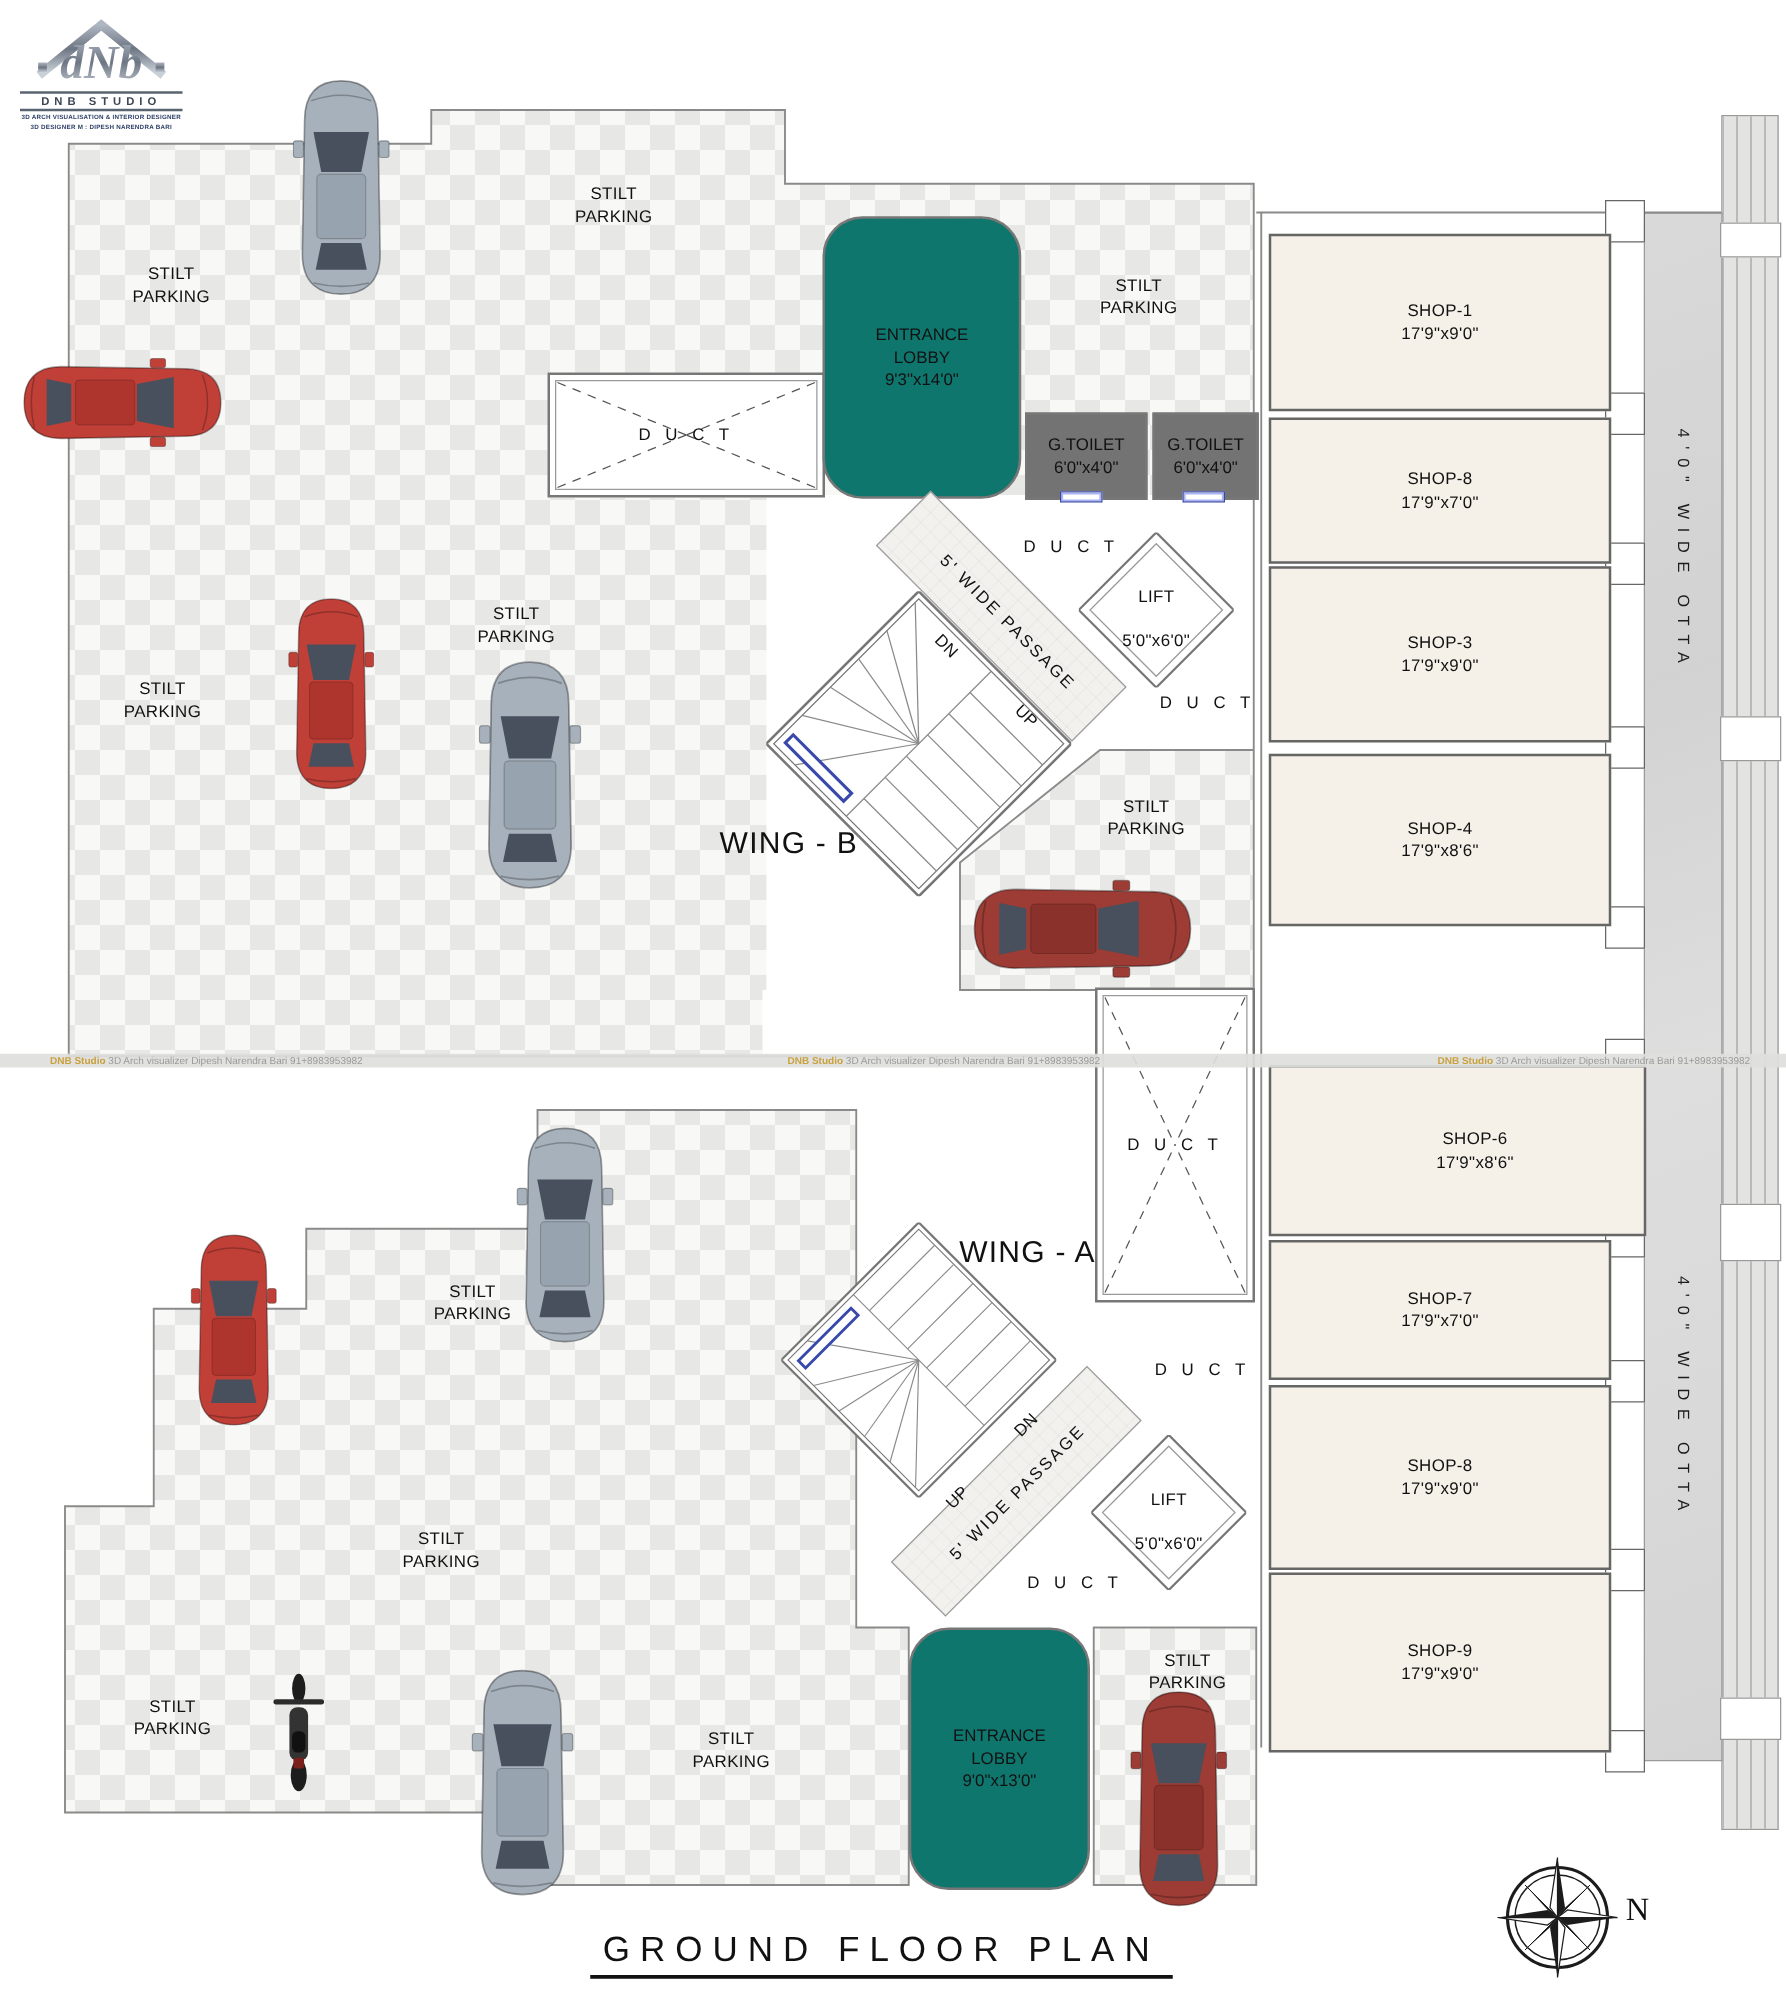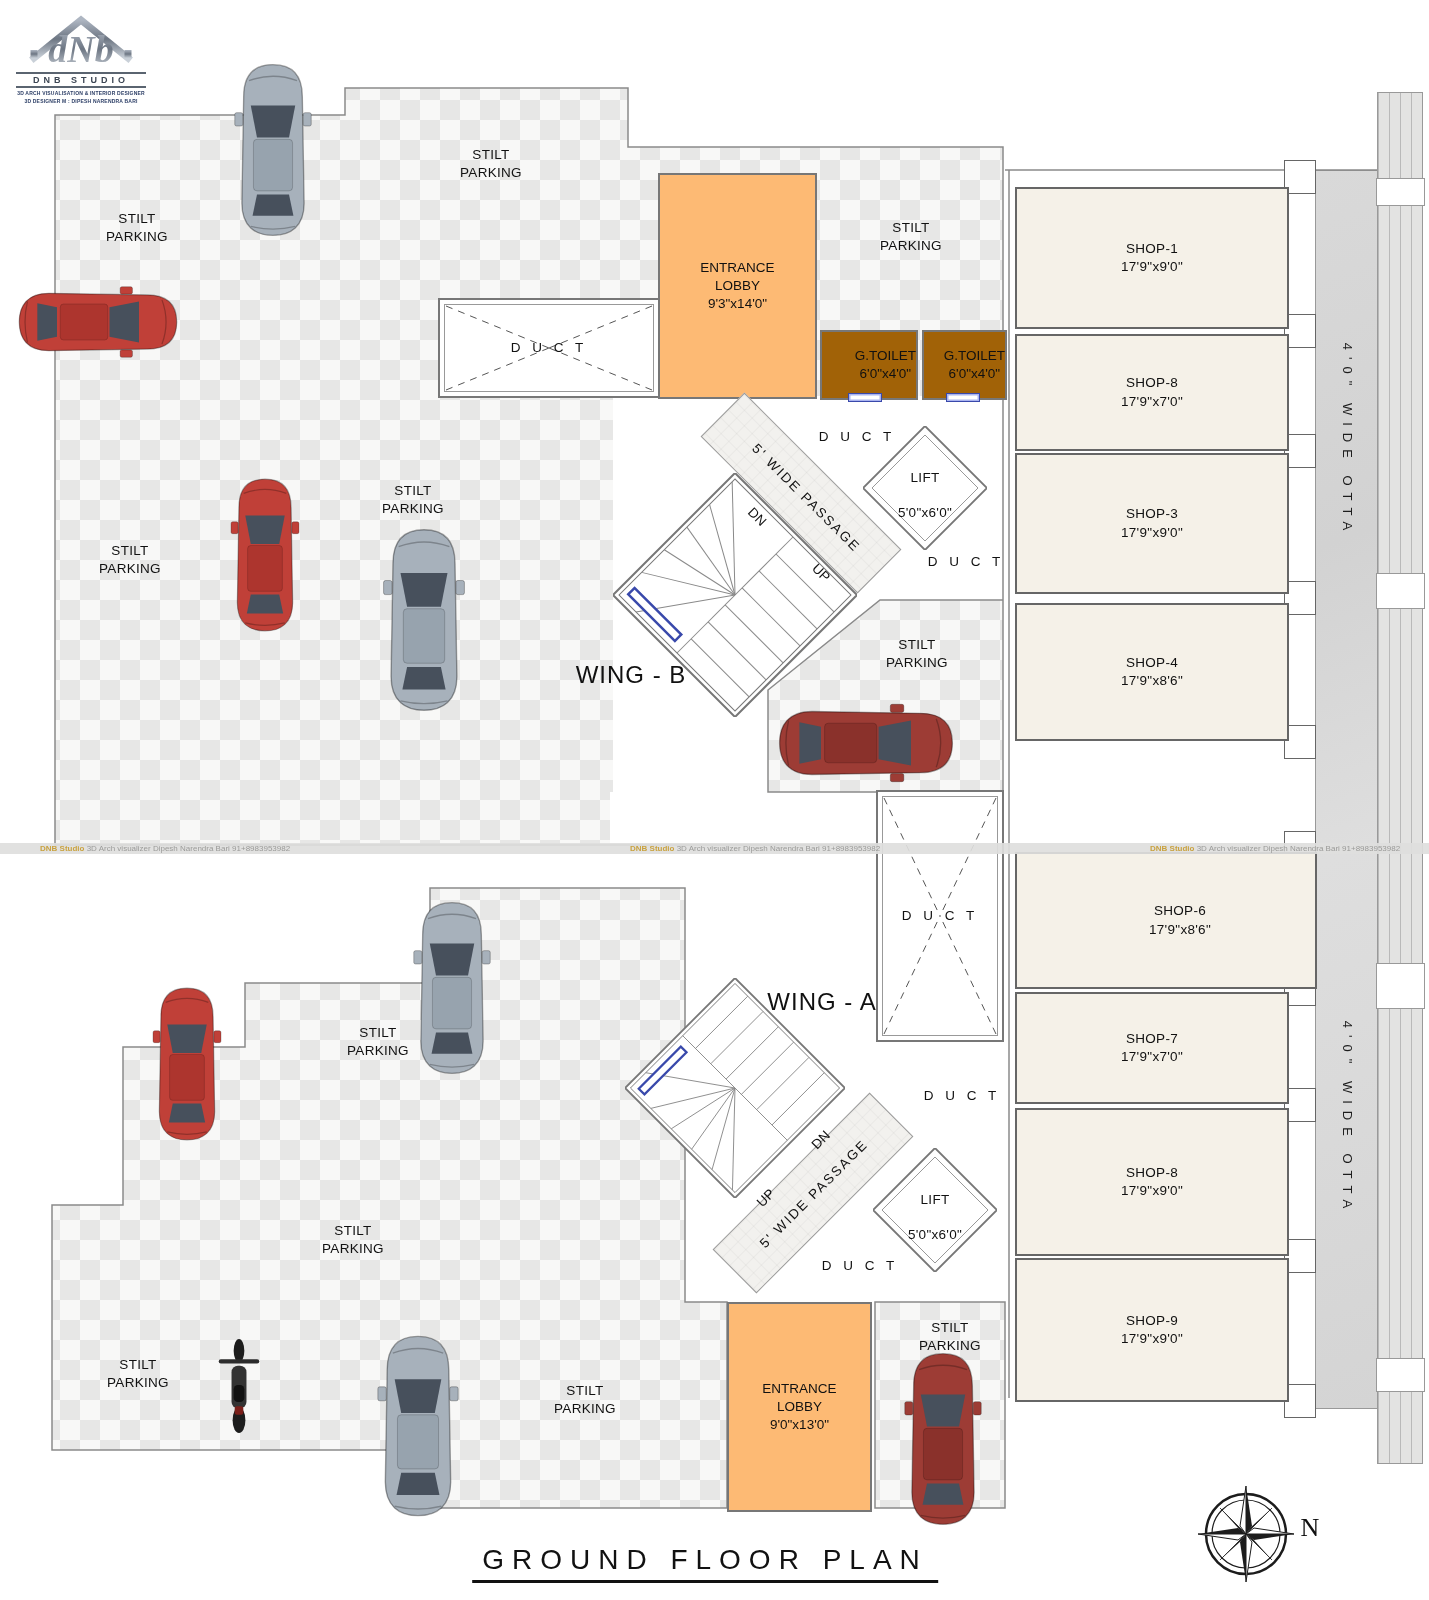--- a/index.html
+++ b/index.html
@@ -5,22 +5,22 @@
   html,body{margin:0;padding:0;background:#fff;}
   #plan{position:relative;width:1429px;height:1600px;background:#fff;overflow:hidden;
         font-family:"Liberation Sans",sans-serif;color:#111;}
   
   .checker{position:absolute;left:0;top:0;width:1429px;height:1600px;z-index:1;
     background:conic-gradient(#e7e7e6 90deg,#f8f8f7 90deg 180deg,#e7e7e6 180deg 270deg,#f8f8f7 270deg);
     background-size:40px 40px;}
   .whitefill{position:absolute;left:0;top:0;width:1429px;height:1600px;z-index:2;background:#ffffff;}
   #overlay-walls{position:absolute;left:0;top:0;z-index:3;pointer-events:none;}
   .room{position:absolute;z-index:4;border:2px solid #777;display:flex;align-items:center;justify-content:center;text-align:center;}
-  .lobby{background:#fdba74;}
-  .toilet{background:#a16207;justify-content:flex-end;}
+  .lobby{background:#0f766e;border-radius:32px;}
+  .toilet{background:#737373;}
   .ductbox{background:#fff;}
   .ductbox .inner{position:absolute;inset:4px;border:1px solid #999;}
   .ductbox svg{position:absolute;inset:0;width:100%;height:100%;}
   .shop{position:absolute;left:1015px;width:270px;background:#f5f1e8;border:2px solid #666;z-index:4;
         display:flex;flex-direction:column;align-items:center;justify-content:center;text-align:center;}
   .shop span{display:block;font-size:13.5px;line-height:1.35;letter-spacing:.3px;}
   .rm-label{position:relative;z-index:2;font-size:13.5px;line-height:1.35;}
   .rm-label span{display:block;}
   .lbl{position:absolute;z-index:5;font-size:13.5px;line-height:1.3;text-align:center;white-space:pre-line;
        transform:translate(-50%,-50%);letter-spacing:.3px;}

